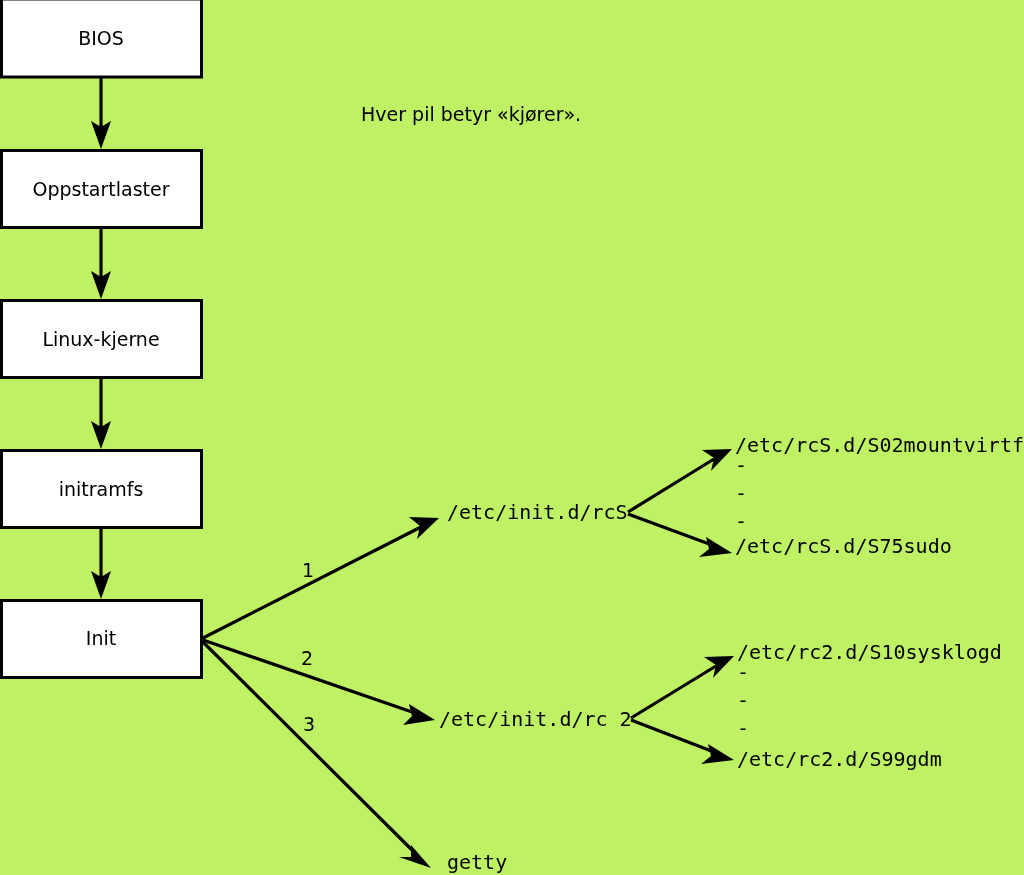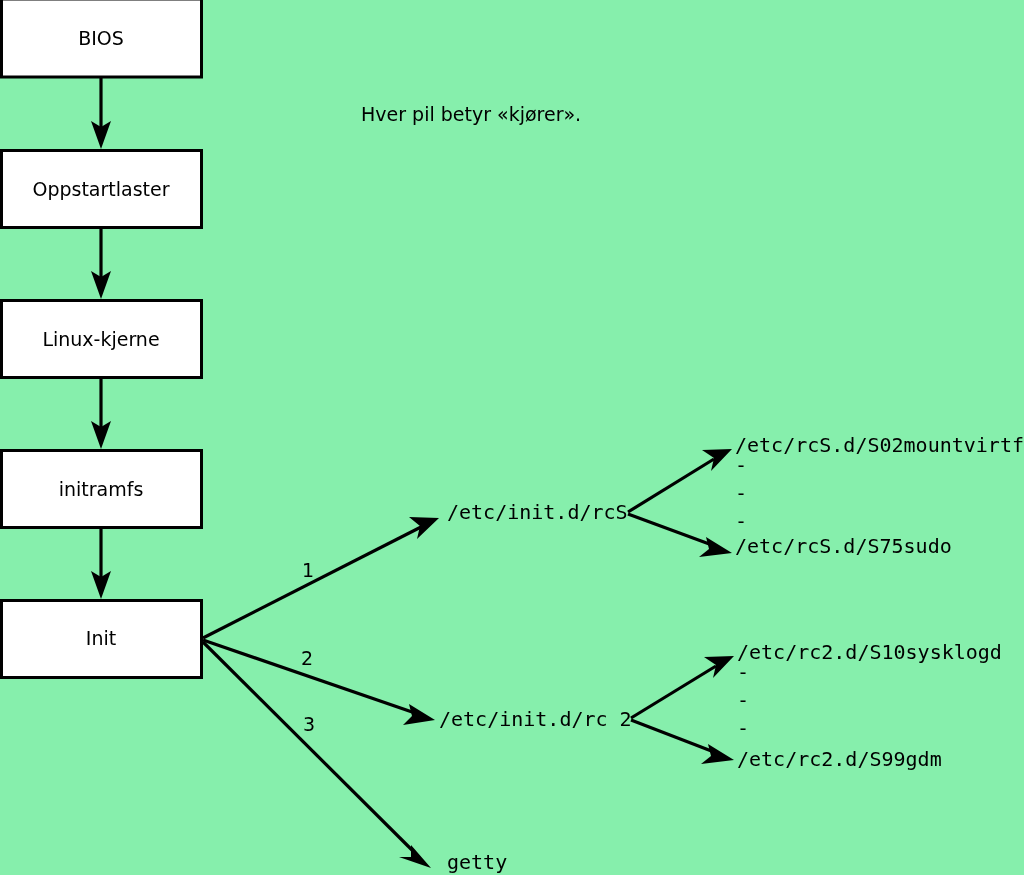--- a/index.html
+++ b/index.html
@@ -10,21 +10,21 @@
   body {
     width: 1024px;
     height: 875px;
     overflow: hidden;
     font-family: "DejaVu Sans", sans-serif;
   }
   #diagram-root {
     position: relative;
     width: 1024px;
     height: 875px;
-    background: #86efac;
+    background: #bef264;
   }
   svg.diagram {
     display: block;
     width: 1024px;
     height: 875px;
   }
   .node-box {
     fill: #ffffff;
     stroke: #000000;
     stroke-width: 3;

